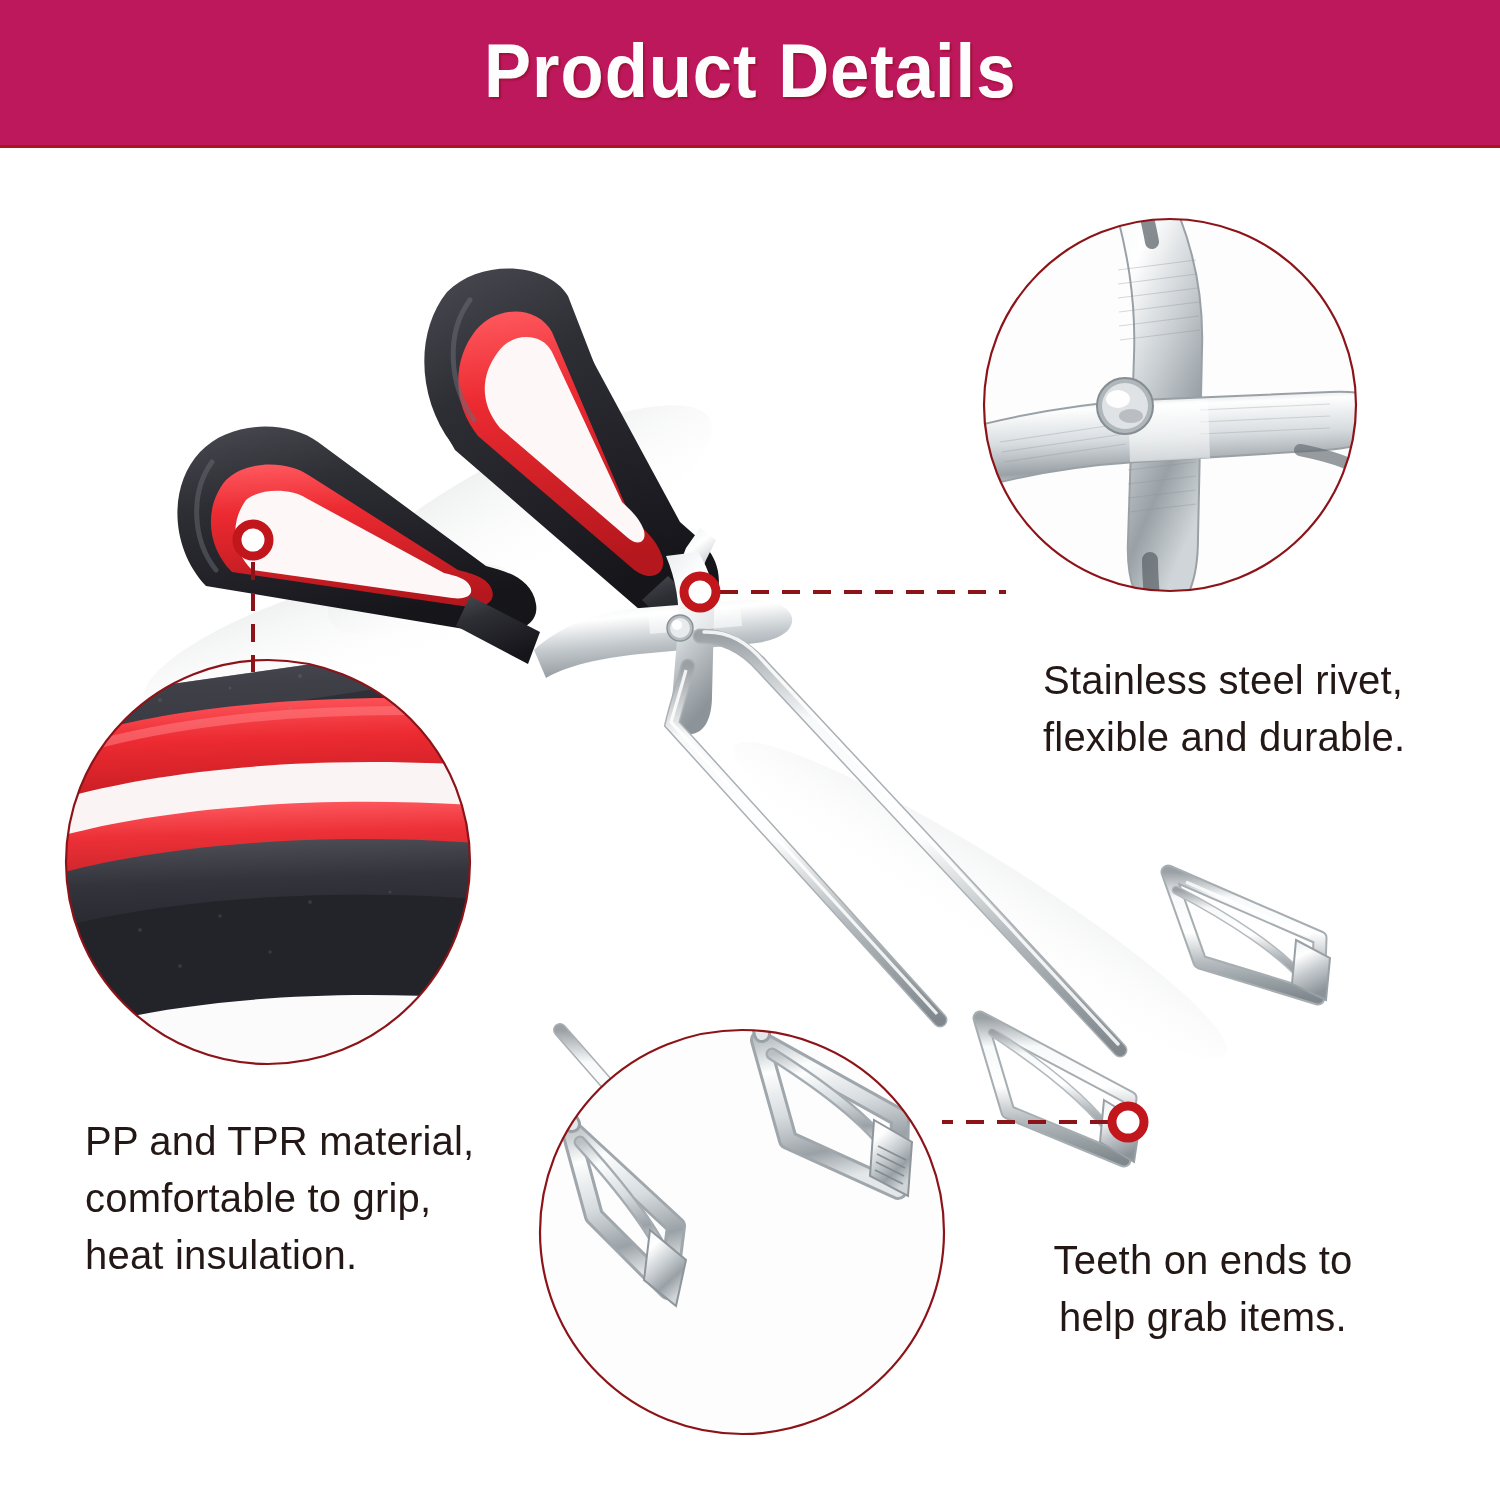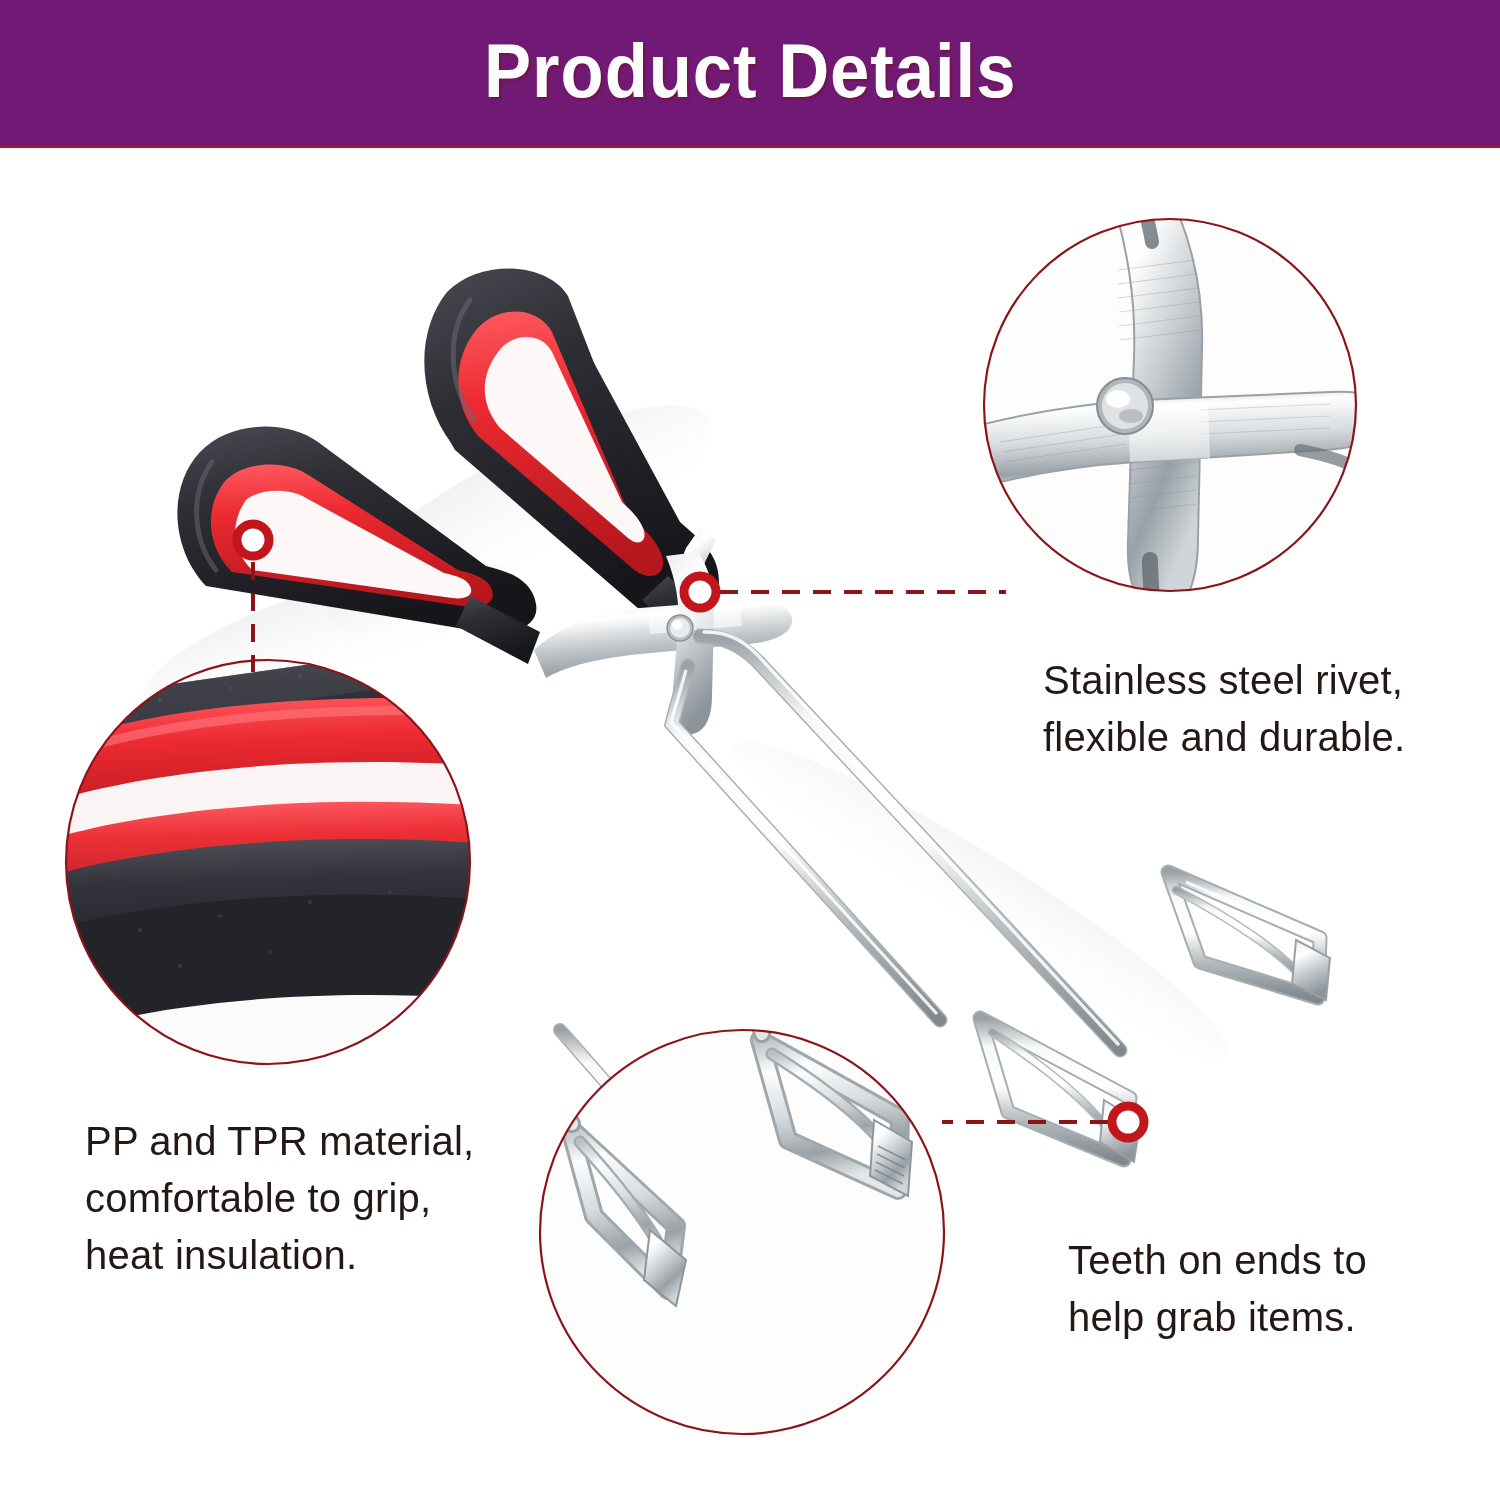--- a/index.html
+++ b/index.html
@@ -9,21 +9,21 @@
     background:#ffffff;
     font-family:"Liberation Sans","DejaVu Sans",sans-serif;
     overflow:hidden;
     position:relative;
   }
   #stage{position:relative;width:1500px;height:1500px;overflow:hidden;background:#fff;}
 
   
   .header-band{
     position:absolute;left:0;top:0;width:1500px;height:148px;
-    background:#701a75;
+    background:#be185d;
     box-sizing:border-box;
     border-bottom:3px solid #a8171d;
     display:flex;align-items:center;justify-content:center;
   }
   .header-title{
     color:#fdfdfd;
     font-family:"Liberation Sans","DejaVu Sans",sans-serif;
     font-weight:bold;
     font-size:76px;
     line-height:1;
@@ -43,21 +43,21 @@
     color:#231815;
     font-family:"Liberation Sans","DejaVu Sans",sans-serif;
     font-size:40px;
     line-height:1.42;
     font-weight:400;
     white-space:pre-line;
     letter-spacing:0.2px;
   }
   #cap-rivet{left:1043px;top:652px;width:430px;}
   #cap-material{left:85px;top:1113px;width:470px;}
-  #cap-teeth{left:1068px;top:1232px;width:400px;}
+  #cap-teeth{left:1003px;top:1232px;width:400px;text-align:center;}
 </style>
 </head>
 <body>
 
 <div id="stage">
 
   <div class="header-band">
     <div class="header-title">Product Details</div>
   </div>
 

